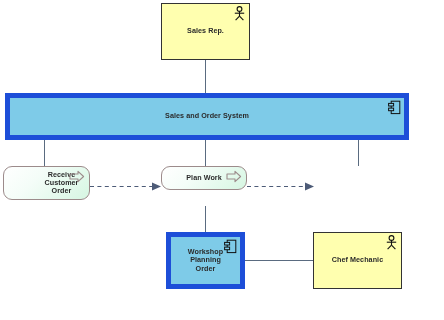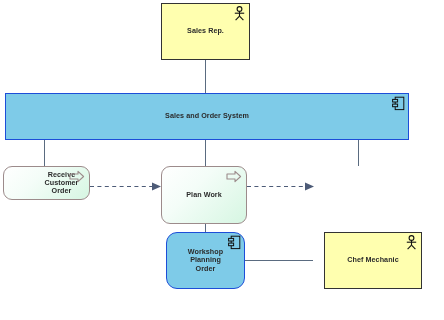--- a/index.html
+++ b/index.html
@@ -36,21 +36,21 @@
     letter-spacing: 0.05px;
   }
   
   .actor-node {
     background: #ffffaf;
     border: 1px solid #333333;
   }
   
   .component-node {
     background: #7ecbe8;
-    border: 1px solid #1d4ed8;
+    border: 5px solid #1d4ed8;
   }
   
   .process-node {
     border: 1px solid #9c8b8b;
     border-radius: 9px;
     background: linear-gradient(135deg, #ffffff 0%, #f4fdf8 38%, #d6f6e2 100%);
   }
   
   .icon {
     position: absolute;
@@ -136,45 +136,45 @@
 
   <div class="node process-node" style="left:3px; top:166px; width:87px; height:34px; z-index:2;padding-left:30px;">
     <span class="icon icon-process">
       <svg width="16" height="13" viewBox="0 0 16 13">
         <path d="M1 4 L9 4 L9 1.3 L14.6 6.5 L9 11.7 L9 9 L1 9 Z" fill="none" stroke="#9c8b8b" stroke-width="1.1" stroke-linejoin="round"></path>
       </svg>
     </span>
     <span class="label">Receive Customer Order</span>
   </div>
 
-  <div class="node process-node" style="left:161px; top:166px; width:86px; height:58px; z-index:2;">
+  <div class="node process-node" style="left:161px; top:166px; width:86px; height:24px; z-index:2;">
     <span class="icon icon-process">
       <svg width="16" height="13" viewBox="0 0 16 13">
         <path d="M1 4 L9 4 L9 1.3 L14.6 6.5 L9 11.7 L9 9 L1 9 Z" fill="none" stroke="#9c8b8b" stroke-width="1.1" stroke-linejoin="round"></path>
       </svg>
     </span>
     <span class="label">Plan Work</span>
   </div>
 
 
-  <div class="node component-node" style="left:166px; top:232px; width:79px; height:57px; z-index:2;border-radius:11px;">
+  <div class="node component-node" style="left:166px; top:232px; width:79px; height:57px; z-index:2;">
     <span class="icon icon-component">
       <svg width="13" height="15" viewBox="0 0 13 15">
         <rect x="3.2" y="1.2" width="8.6" height="12.4" fill="none" stroke="#111" stroke-width="1"></rect>
         <rect x="0.6" y="3.4" width="5" height="2.6" fill="#7ecbe8" stroke="#111" stroke-width="1"></rect>
         <rect x="0.6" y="8.1" width="5" height="2.6" fill="#7ecbe8" stroke="#111" stroke-width="1"></rect>
       </svg>
     </span>
     <span class="label">
       <span>Workshop Planning</span><br>
       <span>Order</span>
     </span>
   </div>
 
-  <div class="node actor-node" style="left:313px; top:232px; width:98px; height:57px; z-index:2;margin-left:11px;">
+  <div class="node actor-node" style="left:313px; top:232px; width:89px; height:57px; z-index:2;">
     <span class="icon icon-actor">
       <svg width="13" height="15" viewBox="0 0 13 15">
         <circle cx="6.5" cy="3" r="2.4" fill="none" stroke="#111" stroke-width="1.1"></circle>
         <line x1="6.5" y1="5.4" x2="6.5" y2="10.2" stroke="#111" stroke-width="1.1"></line>
         <line x1="1.8" y1="7.2" x2="11.2" y2="7.2" stroke="#111" stroke-width="1.1"></line>
         <line x1="6.5" y1="10.2" x2="2.6" y2="14.2" stroke="#111" stroke-width="1.1"></line>
         <line x1="6.5" y1="10.2" x2="10.4" y2="14.2" stroke="#111" stroke-width="1.1"></line>
       </svg>
     </span>
     <span class="label">Chef Mechanic</span>

